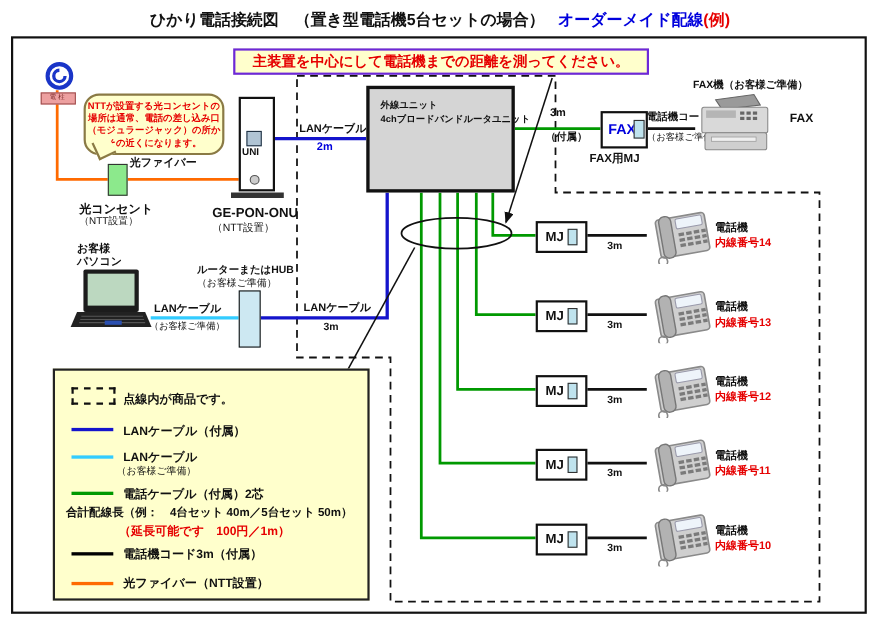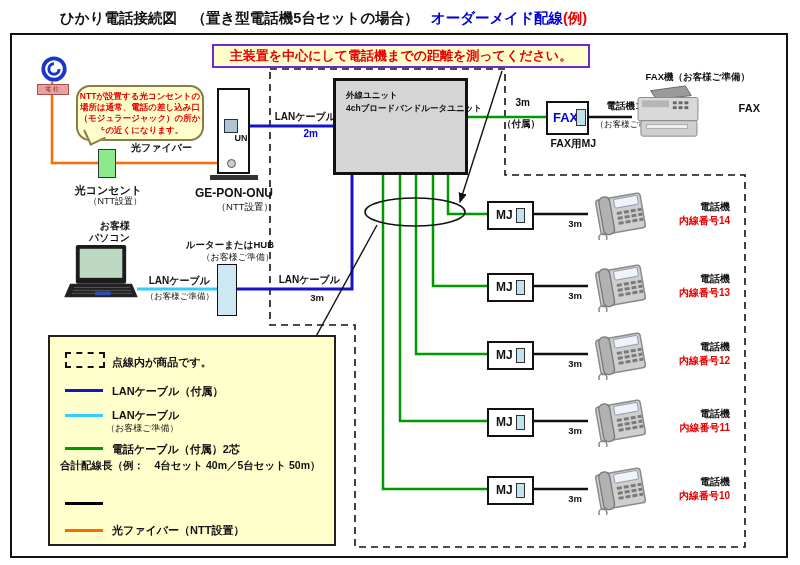--- a/index.html
+++ b/index.html
@@ -7,21 +7,21 @@
     --fiber-orange:#ff6a00; --cord-black:#111111; --note-yellow:#ffffcc;
     --accent-red:#e60000; --accent-blue:#0000dd;
   }
   html,body{margin:0;padding:0;background:#fff;}
   #canvas{position:relative;width:800px;height:565px;background:#fff;overflow:hidden;
           font-family:"Liberation Sans","DejaVu Sans",sans-serif;color:#111;}
   .abs{position:absolute;}
   .nw{white-space:nowrap;}
   .b{font-weight:bold;}
   svg.overlay{position:absolute;left:0;top:0;width:800px;height:565px;}
-  .lbl{position:absolute;text-align:right;white-space:nowrap;}
+  .lbl{position:absolute;text-align:left;white-space:nowrap;}
   .red{color:var(--accent-red);}
   .blue{color:var(--accent-blue);}
   
   .outer-border{left:10px;top:33px;width:774px;height:521px;border:2px solid #111;}
   .banner{left:212px;top:44px;width:374px;height:20px;background:var(--note-yellow);
           border:2px solid #6d28d9;color:var(--accent-red);font-weight:bold;font-size:13px;
           text-align:center;line-height:20px;}
   .main-unit{left:333px;top:78px;width:129px;height:91px;background:#d5d5d5;border:3px solid #111;
              text-align:center;}
   .main-unit .t1{font-size:15px;font-weight:bold;margin-top:12px;}
@@ -43,21 +43,21 @@
           border:2px solid #8a7a45;border-radius:14px;color:var(--accent-red);
           font-size:8.5px;font-weight:bold;text-align:center;line-height:1.32;padding-top:4px;}
   .bubble-tail{left:86px;top:126px;width:15px;height:15px;background:var(--note-yellow);
           border-right:2px solid #8a7a45;border-bottom:2px solid #8a7a45;transform:rotate(65deg);}
   .pole-badge{left:37px;top:84px;width:30px;height:9px;background:#eda0a0;border:1px solid #a05050;
           color:#7a2a2a;font-size:6px;line-height:8px;text-align:center;letter-spacing:2px;}
   .legend{left:48px;top:335px;width:284px;height:207px;background:var(--note-yellow);border:2px solid #222;}
   .leg-line{position:absolute;width:38px;height:0;border-top:3px solid #000;}
   .leg-dash{position:absolute;left:65px;top:352px;width:36px;height:12px;border:2px dashed #111;background:var(--note-yellow);}
   .orange-dot{left:227px;top:159px;width:7px;height:7px;border-radius:50%;background:#ccc;border:1.5px solid #555;}
-  .title-row{left:60px;top:9px;width:680px;font-size:14.5px;font-weight:bold;}
+  .title-row{left:60px;top:9px;width:680px;text-align:center;font-size:14.5px;font-weight:bold;}
 </style>
 </head>
 <body>
 
 <div id="canvas">
 
   <svg class="overlay">
     <defs>
       <marker id="arr" markerWidth="9" markerHeight="8" refX="6.5" refY="3" orient="auto">
         <path d="M0,0 L7.5,3 L0,6 z" fill="#111"></path>
@@ -259,17 +259,19 @@
   <div class="leg-dash"></div>
   <div class="lbl b" style="left:112px;top:355px;font-size:11px;text-align:left">点線内が商品です。</div>
   <div class="leg-line" style="left:65px;top:389px;border-color:var(--lan-blue)"></div>
   <div class="lbl b" style="left:112px;top:384px;font-size:11px;text-align:left">LANケーブル（付属）</div>
   <div class="leg-line" style="left:65px;top:414px;border-color:var(--lan-cyan)"></div>
   <div class="lbl b" style="left:112px;top:408px;font-size:11px;text-align:left">LANケーブル</div>
   <div class="lbl" style="left:106px;top:422px;font-size:9px;text-align:left">（お客様ご準備）</div>
   <div class="leg-line" style="left:65px;top:447px;border-color:var(--phone-green)"></div>
   <div class="lbl b" style="left:112px;top:442px;font-size:11px;text-align:left">電話ケーブル（付属）2芯</div>
   <div class="lbl b" style="left:60px;top:459px;font-size:10.5px;text-align:left">合計配線長（例：　4台セット 40m／5台セット 50m）</div>
+  <div class="lbl b red" style="left:108px;top:475px;font-size:11px;text-align:left">（延長可能です　100円／1m）</div>
   <div class="leg-line" style="left:65px;top:502px;border-color:#000"></div>
+  <div class="lbl b" style="left:112px;top:496px;font-size:11px;text-align:left">電話機コード3m（付属）</div>
   <div class="leg-line" style="left:65px;top:529px;border-color:var(--fiber-orange)"></div>
   <div class="lbl b" style="left:112px;top:523px;font-size:11px;text-align:left">光ファイバー（NTT設置）</div>
 
 </div>
 
 </body></html>

